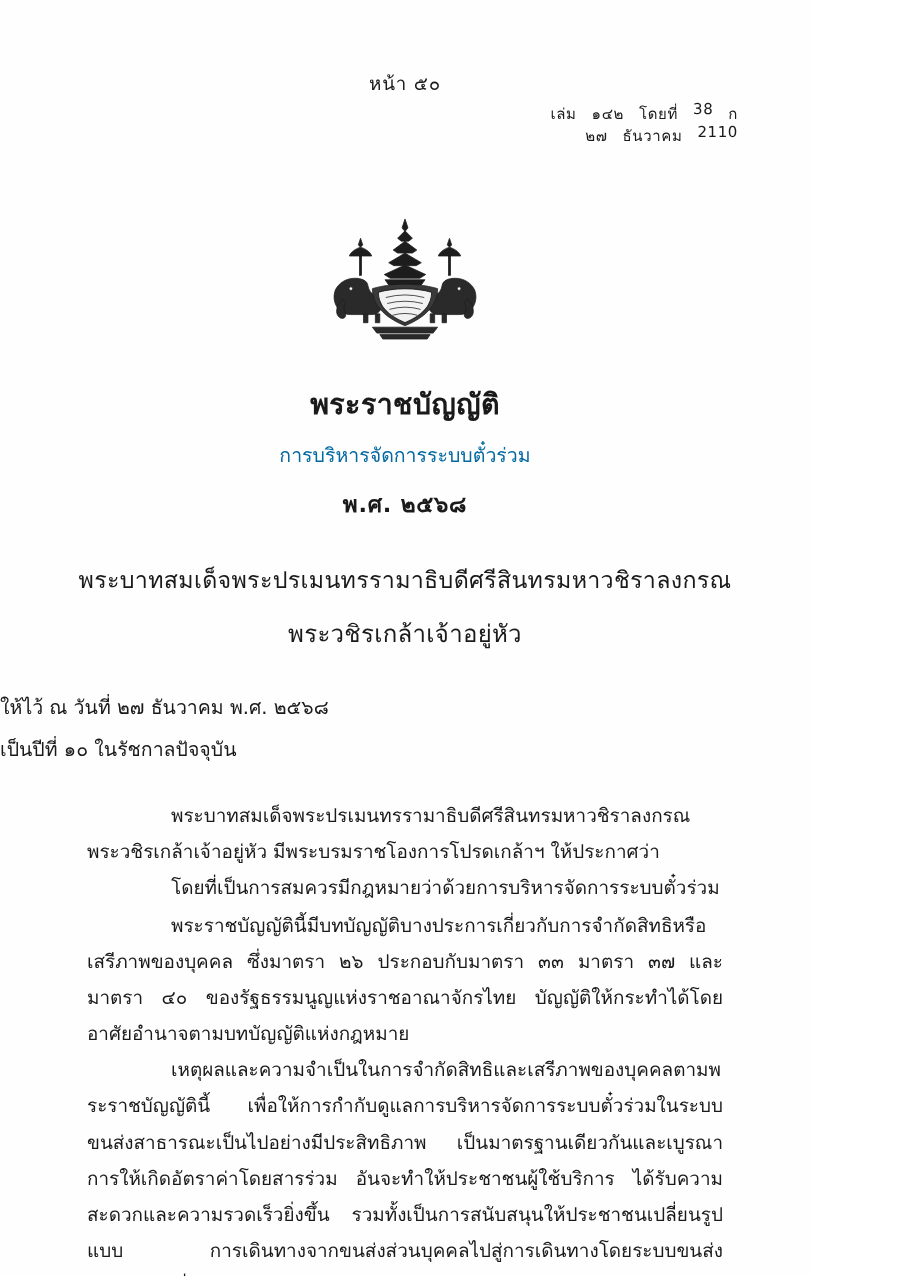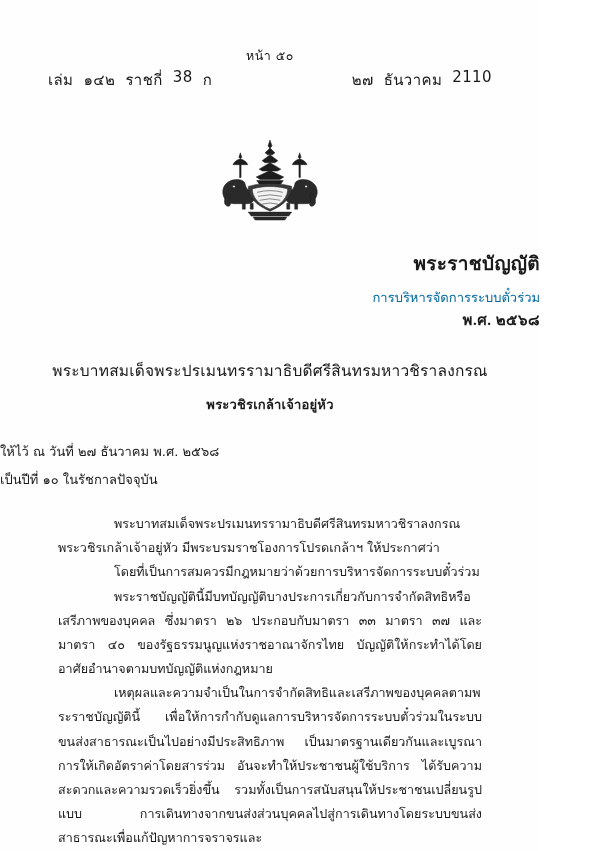--- a/index.html
+++ b/index.html
@@ -31,22 +31,23 @@
   .mast-center-top {
     text-align: center;
     font-size: 12.5px;
     letter-spacing: .5px;
     margin-bottom: 2px;
   }
   .mast-row {
     display: flex;
     align-items: flex-end;
     justify-content: space-between;
-    font-size: 15px;
+    font-size: 10px;
     letter-spacing: .4px;
+    flex-direction: column;
   }
   .mast-left {
     display: flex;
     gap: 10px;
     white-space: nowrap;
   }
   .mast-mid {
     flex: 1;
     text-align: center;
     white-space: nowrap;
@@ -65,51 +66,51 @@
   }
   .emblem {
     width: 130px;
     height: 84px;
     position: relative;
   }
 
   
   .titles {
     margin-top: 26px;
-    text-align: right;
-    font-family: Liberation Serif, serif;
+    text-align: center;
   }
   .doc-kind {
     font-size: 19px;
     font-weight: bold;
     letter-spacing: .3px;
   }
   .doc-subject {
     font-size: 13px;
     margin-top: 9px;
     color: #0369a1;
   }
   .doc-year {
     font-size: 15px;
     font-weight: bold;
+    margin-top: 10px;
     letter-spacing: .5px;
   }
 
   .royal {
     margin-top: 26px;
     text-align: center;
   }
   .royal-line1 {
     font-size: 15.5px;
     font-weight: normal;
     letter-spacing: .2px;
   }
   .royal-line2 {
-    font-size: 13px;
-    font-weight: bold;
+    font-size: 16px;
+    font-weight: normal;
     margin-top: 11px;
     letter-spacing: .2px;
   }
 
   .given {
     margin-top: 26px;
     text-align: left;
     font-size: 13px;
   }
   .given-line2 {
@@ -136,21 +137,21 @@
 <body>
 
 <div class="page">
 
   <div class="masthead">
     <div class="mast-center-top">หน้า ๕๐</div>
     <div class="mast-row">
       <div class="mast-left">
         <span>เล่ม</span>
         <span>๑๔๒</span>
-        <span>ราชกี่</span>
+        <span>โดยที่</span>
         <span>38</span>
         <span>ก</span>
       </div>
       <div class="mast-right">
         <span>๒๗</span>
         <span>ธันวาคม</span>
         <span>2110</span>
       </div>
     </div>
   </div>

